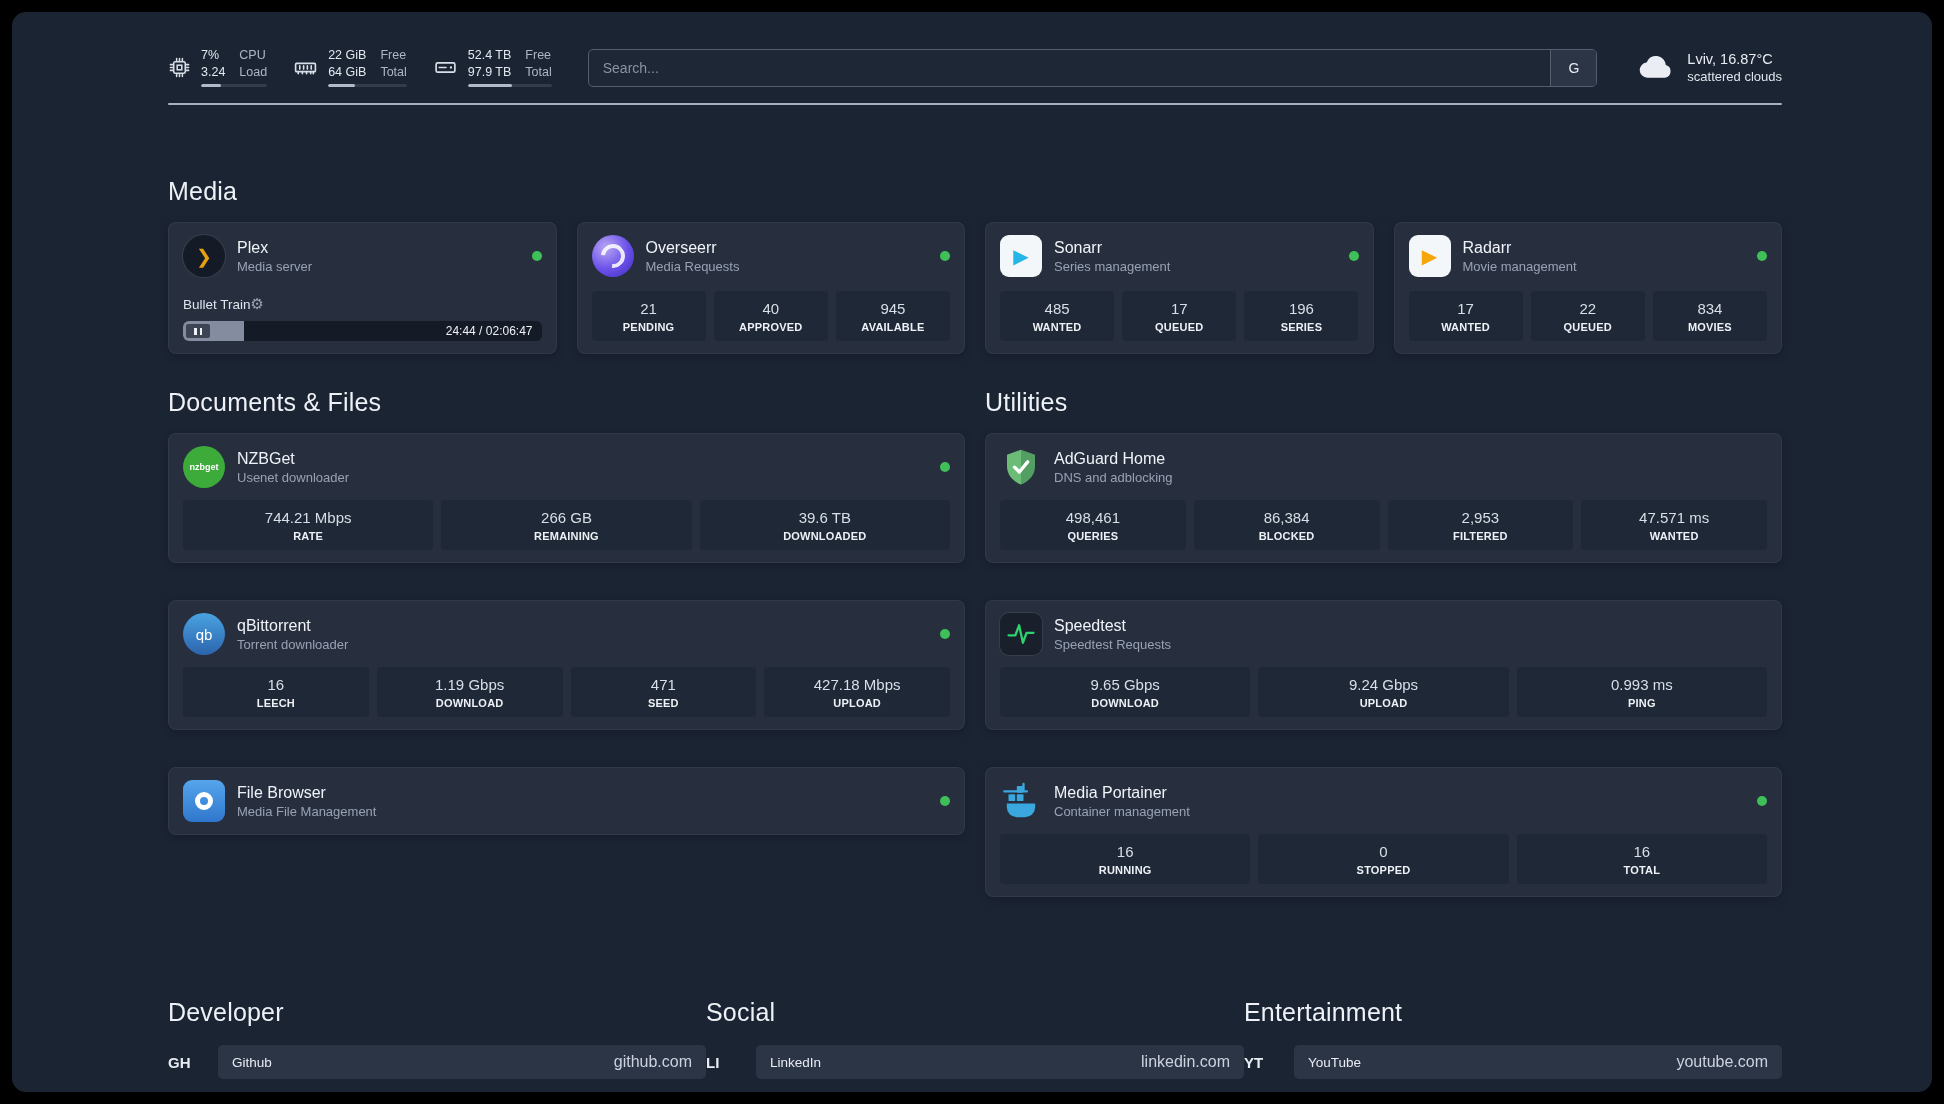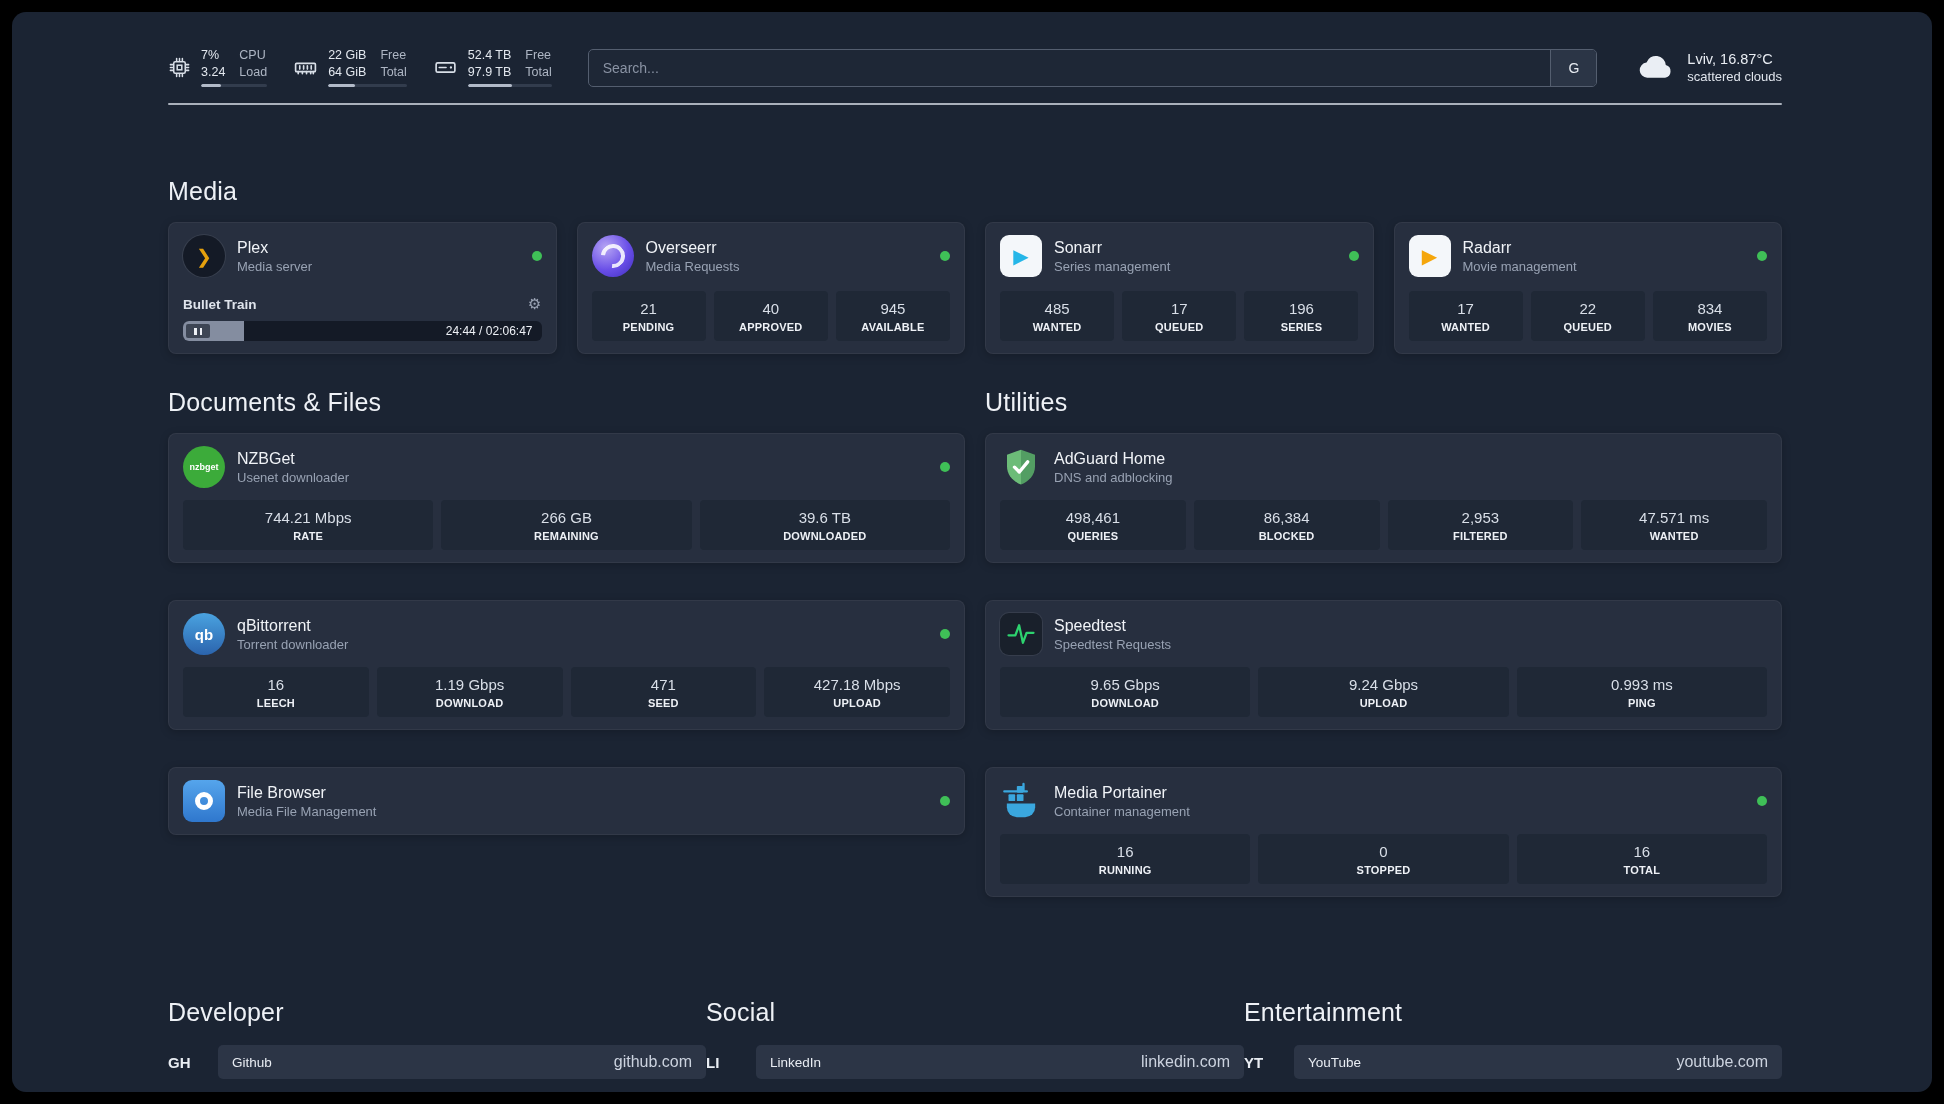--- a/index.html
+++ b/index.html
@@ -50,42 +50,42 @@
   .stats { display:grid; gap:8px; }
   .cols-3 { grid-template-columns:repeat(3,1fr); }
   .cols-4 { grid-template-columns:repeat(4,1fr); }
   .stat { background:#1f2836; border-radius:4px; text-align:center; padding:9px 4px 8px; }
   .stat-value { font-size:15px; color:#d9dfe8; margin-bottom:4px; }
   .stat-label { font-size:11px; font-weight:bold; color:#eef1f6; letter-spacing:.2px; }
   .card .stats { margin-top:12px; }
   .media-card .stats { margin-top:0; }
 
   
-  .player-row { display:flex; align-items:center; justify-content:space-between; margin-top:2px;font-weight:bold; }
+  .player-row { display:flex; align-items:center; justify-content:flex-start; margin-top:2px; }
   .player-title { font-size:13.5px; color:#dfe4ec; }
   .gear { font-size:15px; color:#9aa3b4; cursor:pointer; }
   .player-bar { position:relative; height:20px; background:#141a26; border-radius:6px; overflow:hidden; margin-top:8px; }
   .pb-fill { position:absolute; left:0; top:0; bottom:0; background:#848da0; }
   .pause-chip { position:absolute; left:3px; top:3px; width:24px; height:14px; background:#3d4554; border-radius:2px; display:flex; align-items:center; justify-content:center; gap:3px; z-index:2; cursor:pointer; }
   .pause-chip i { width:2.5px; height:7px; background:#eef1f6; display:block; }
   .pb-time { position:absolute; right:9px; top:50%; transform:translateY(-50%); font-size:12px; color:#eef1f6; z-index:2; }
 
   
   .two-col { margin-top:34px; display:grid; grid-template-columns:1fr 1fr; gap:20px; }
   .two-col .section-title { margin-bottom:16px; }
   .two-col .card { margin-bottom:37px; }
 
   
   .plex-icon { background:#141a26; box-shadow:0 0 0 1px rgba(255,255,255,.08); color:#e5a00d; font-size:19px; font-weight:bold; }
   .overseerr-icon { background:radial-gradient(circle at 33% 30%, #b7a6f4, #6a4fe8 55%, #3e2dbd); }
   .overseerr-icon::after { content:""; width:16px; height:16px; border-radius:50%; border:4px solid rgba(255,255,255,.85); border-left-color:transparent; transform:rotate(-40deg); }
   .sonarr-icon { background:#f4f7fa; color:#25b6e8; font-size:20px; }
   .radarr-icon { background:#f4f7fa; color:#f5a60b; font-size:20px; }
   .nzbget-icon { background:#3cab3a; color:#fff; font-size:9px; font-weight:bold; }
-  .qb-icon { background:linear-gradient(180deg,#4aa3e0,#2b64ad); color:#fff; font-size:15px; font-weight:bold; }
+  .qb-icon { background:linear-gradient(180deg,#4aa3e0,#2b64ad); color:#fff; font-size:15px; font-weight:normal; }
   .fb-icon { background:linear-gradient(180deg,#55a5ec,#2f77cd); }
   .fb-icon::after { content:""; width:8px; height:8px; border-radius:50%; border:5px solid #fff; }
   .speedtest-icon { background:#19202b; box-shadow:0 0 0 1px rgba(255,255,255,.07); }
 
   
   .bookmarks { margin-top:64px; display:grid; grid-template-columns:1fr 1fr 1fr; }
   .bm-rows { margin-top:18px; }
   .bm-row { display:flex; align-items:center; margin-bottom:17px; }
   .bm-abbr { width:50px; font-size:15px; font-weight:bold; color:#e9edf3; }
   .bm-pill { flex:1; height:34px; background:#2c3546; border-radius:5px; display:flex; align-items:center; justify-content:space-between; padding:16px 14px; cursor:pointer; }

